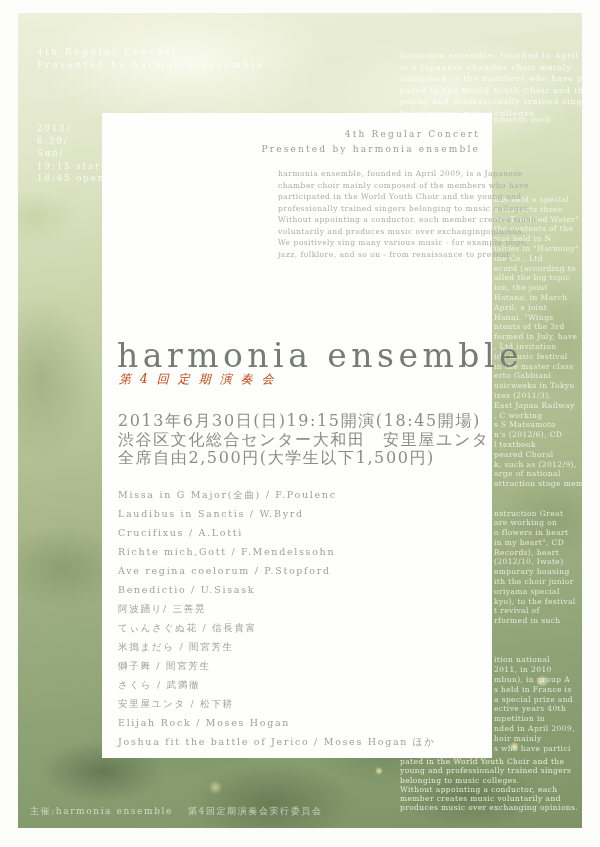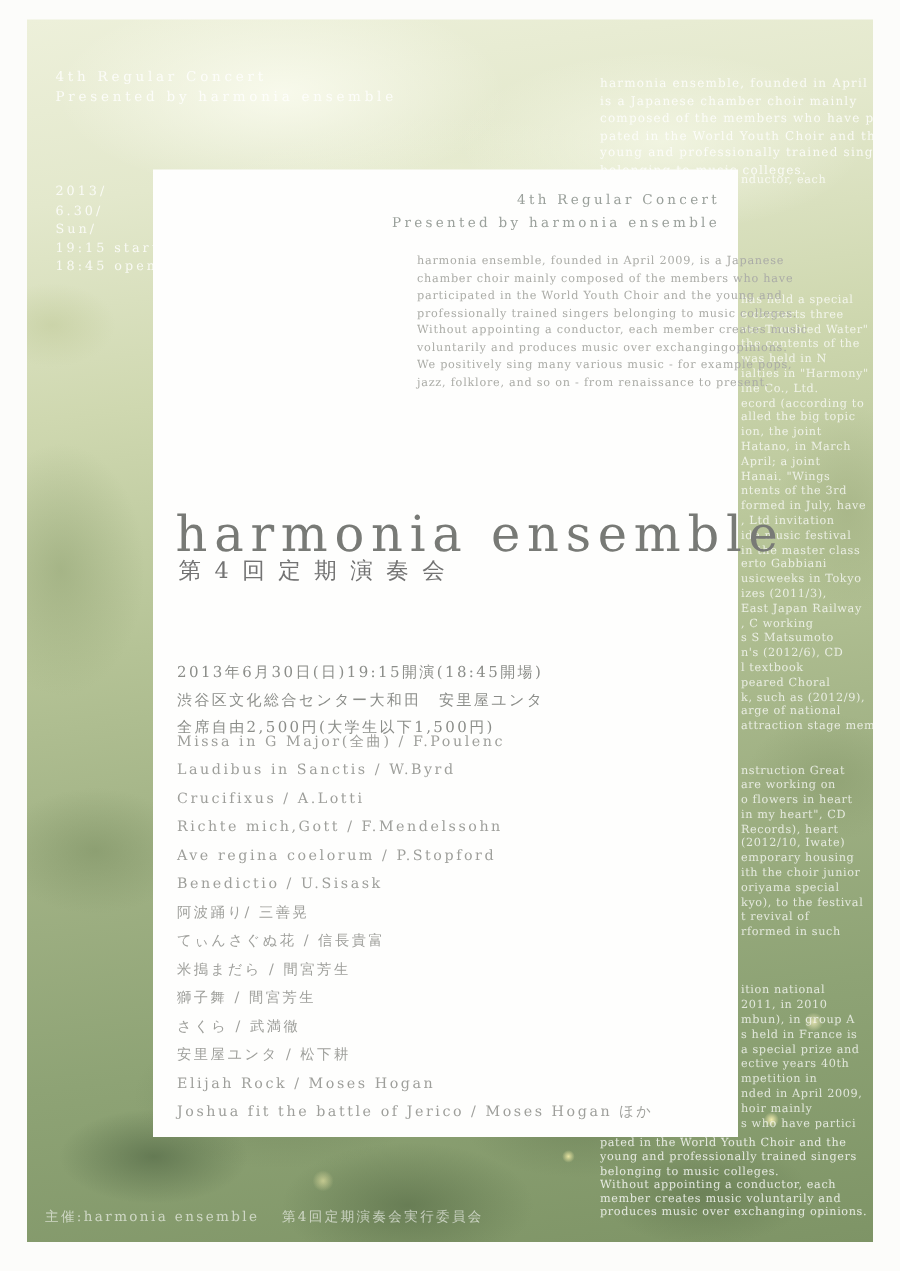--- a/index.html
+++ b/index.html
@@ -55,23 +55,23 @@
     background:#fefefd;
   }
   .panel-header{position:absolute;top:14px;right:12px;text-align:right;
     font-size:9px;letter-spacing:2.2px;line-height:15px;color:#9aa09b;}
   .panel-about{position:absolute;top:55px;left:176px;width:212px;text-align:right;
     font-size:7.5px;letter-spacing:.5px;line-height:11.5px;color:#abaca7;}
   .panel-about div{white-space:nowrap;}
   .main-title{position:absolute;left:15px;top:223px;
     font-size:33px;letter-spacing:4.5px;color:#787a76;white-space:nowrap;font-weight:normal;margin:0;}
   .sub-title{position:absolute;left:17px;top:258px;
-    font-size:15px;letter-spacing:9px;color:#737373;white-space:nowrap;}
+    font-size:12px;letter-spacing:9px;color:#c2410c;white-space:nowrap;font-style:italic;}
   .event-block{position:absolute;left:16px;top:299px;
-    font-size:10px;letter-spacing:1.6px;line-height:18.5px;color:#8b8d89;margin-top:28px;}
+    font-size:16px;letter-spacing:1.6px;line-height:18.5px;color:#8b8d89;}
   .event-block div{white-space:nowrap;}
   .program{position:absolute;left:16px;top:372px;
     font-size:9.5px;letter-spacing:1.7px;line-height:19px;color:#9e9f9b;}
   .program div{white-space:nowrap;}
 </style>
 </head>
 <body>
 
 <div class="poster">
   <div class="photo">

